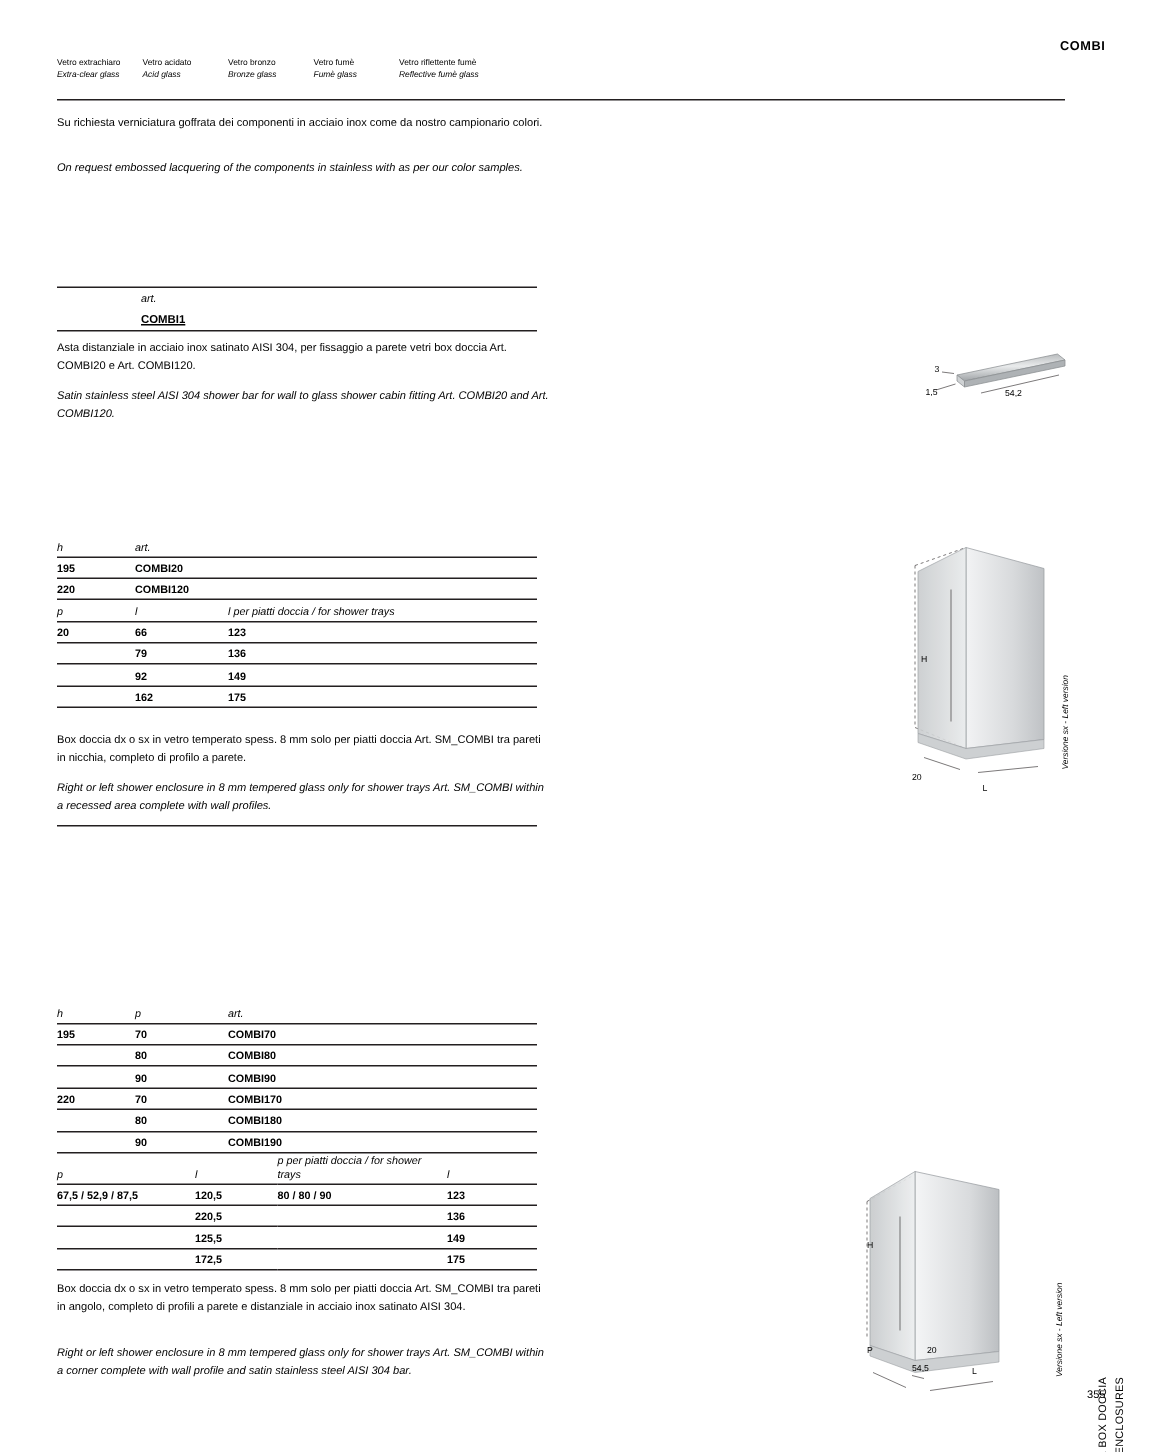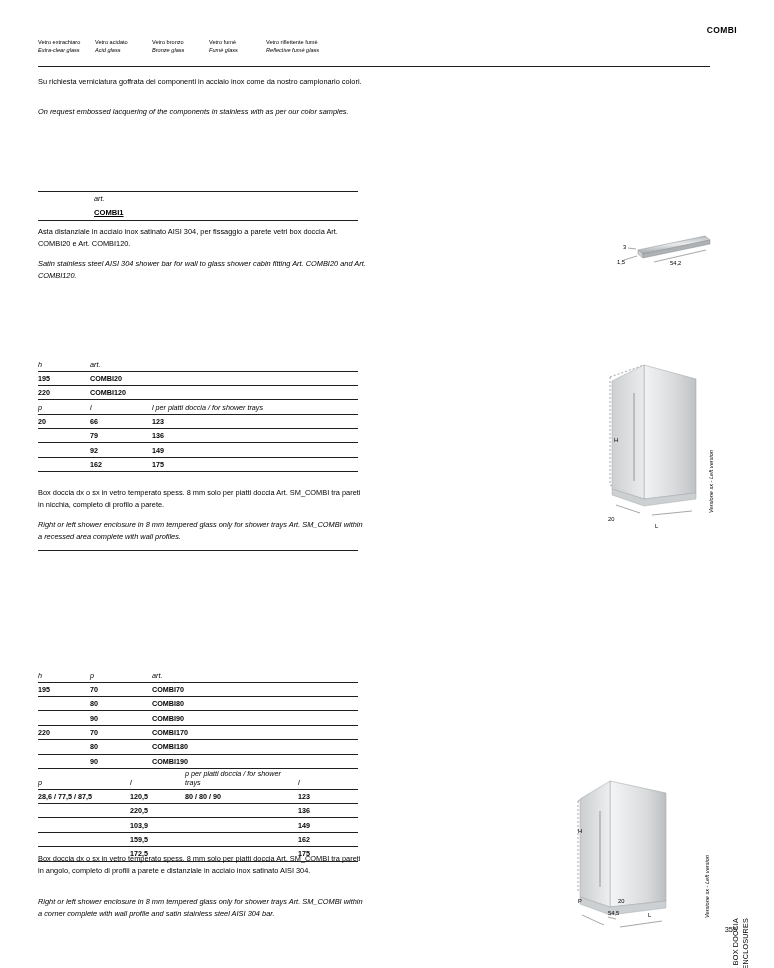--- a/index.html
+++ b/index.html
@@ -319,42 +319,36 @@
 
 <table class="tbl" style="top:767px; left:38px;">
   <tbody>
     <tr class="hdr">
       <td style="width:92px">p</td>
       <td style="width:55px">l</td>
       <td style="width:113px">p per piatti doccia / for shower trays</td>
       <td>l</td>
     </tr>
     <tr>
-      <td class="b">28,6 / 77,5 / 87,5</td>
+      <td class="b">67,5 / 52,9 / 87,5</td>
       <td class="b">120,5</td>
       <td class="b">80 / 80 / 90</td>
       <td class="b">123</td>
     </tr>
     <tr>
       <td class="b"></td>
       <td class="b">220,5</td>
       <td class="b"></td>
       <td class="b">136</td>
     </tr>
     <tr>
       <td class="b"></td>
-      <td class="b">103,9</td>
+      <td class="b">125,5</td>
       <td class="b"></td>
       <td class="b">149</td>
-    </tr>
-    <tr>
-      <td class="b"></td>
-      <td class="b">159,5</td>
-      <td class="b"></td>
-      <td class="b">162</td>
     </tr>
     <tr>
       <td class="b"></td>
       <td class="b">172,5</td>
       <td class="b"></td>
       <td class="b">175</td>
     </tr>
   </tbody>
 </table>
 

